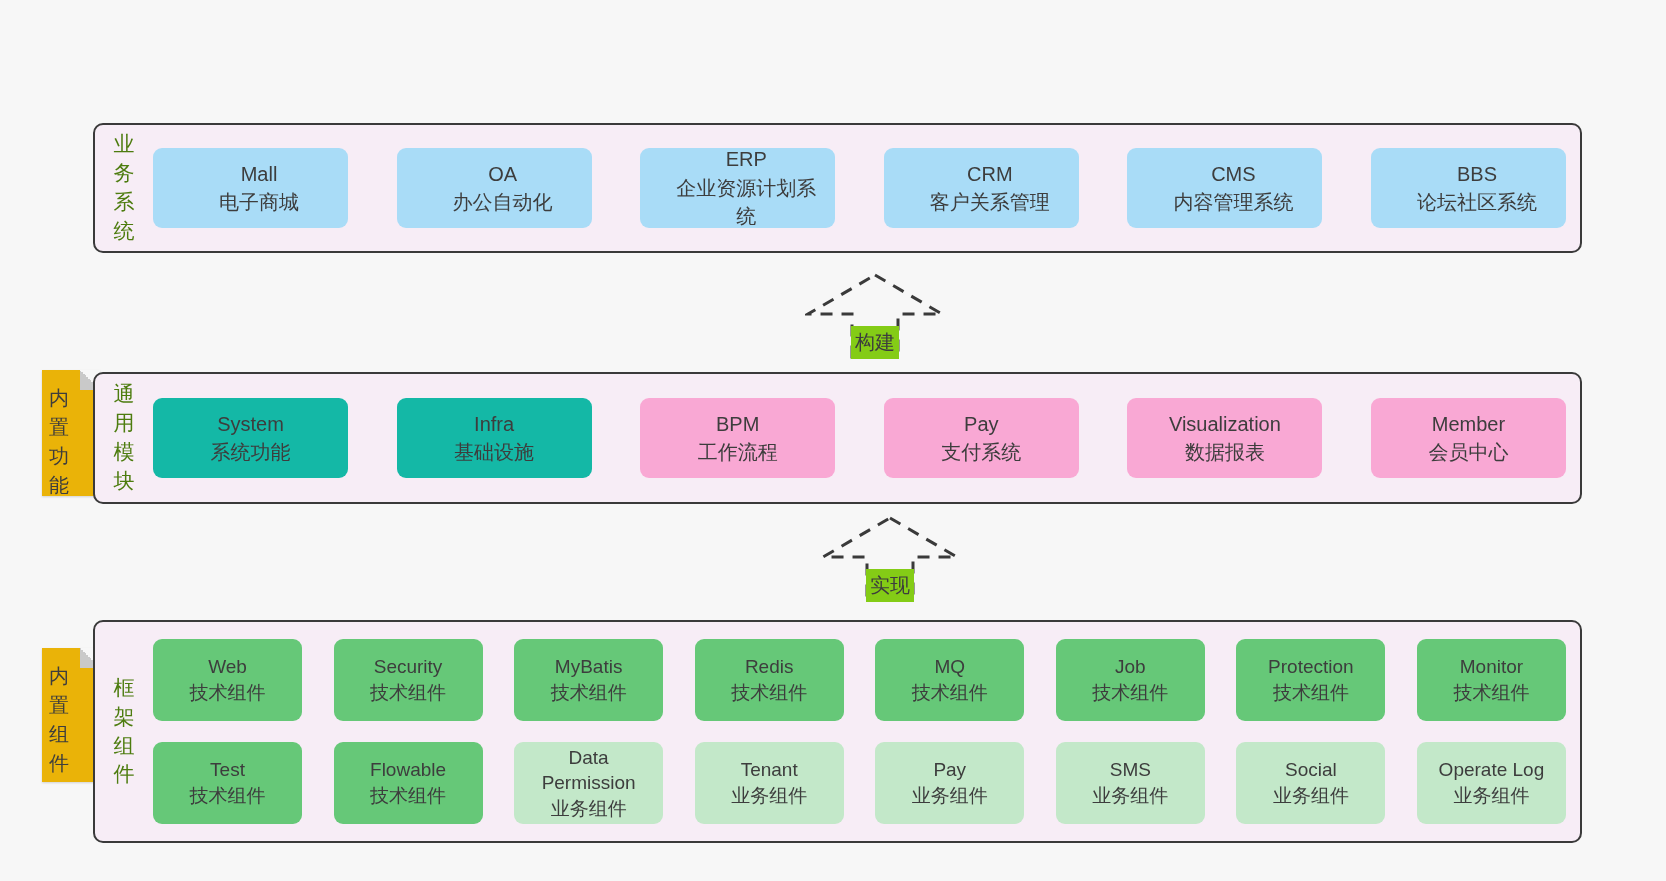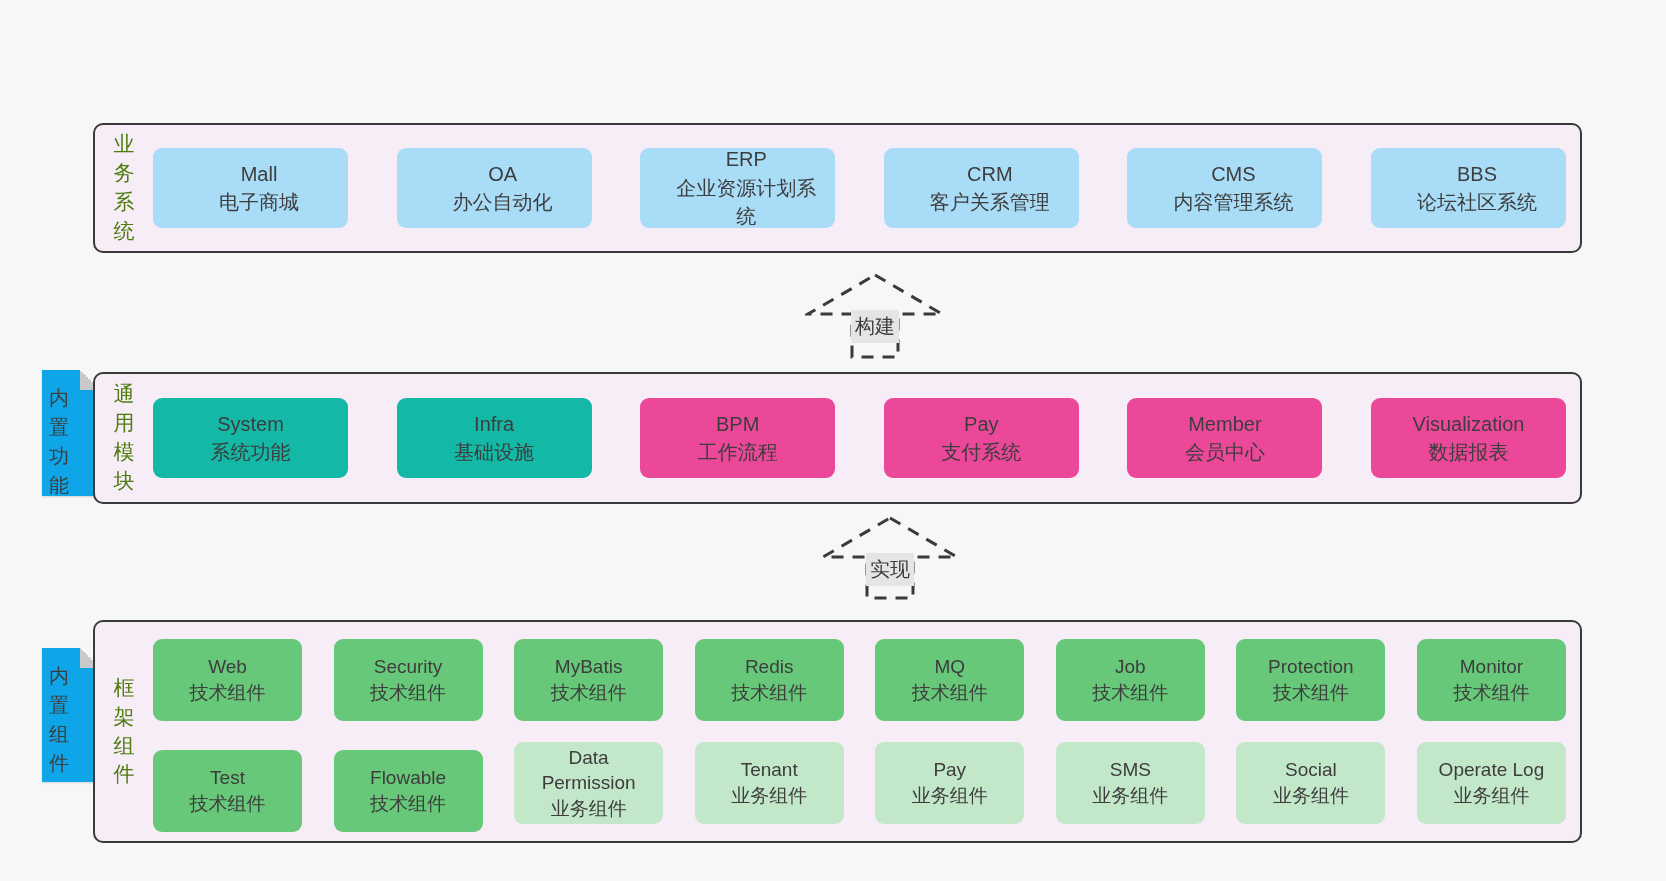--- a/index.html
+++ b/index.html
@@ -35,45 +35,45 @@
   .box{
     border-radius:9px;display:flex;flex-direction:column;justify-content:center;
     align-items:center;text-align:center;box-sizing:border-box;padding:2px 10px;
   }
   .box-lg{width:195px;height:80px;}
   .box-sm{width:149px;height:82px;}
   .box-name,.box-desc{font-size:20px;line-height:1.42;}
   .box-sm .box-name,.box-sm .box-desc{font-size:19px;line-height:1.35;}
   .box-blue{background:#a9dcf7;padding-left:27px;}
   .box-red{background:#14b8a6;}
-  .box-pink{background:#ec4899;}
-  .box-green{background:#66c878;margin-top:8px;}
+  .box-pink{background:#f9a8d4;}
+  .box-green{background:#66c878;}
   .box-green-light{background:#c3e8c9;}
   
   .sticky{
-    position:absolute;left:42px;width:58px;background:#0ea5e9;z-index:1;
+    position:absolute;left:42px;width:58px;background:#eab308;z-index:1;
     box-shadow:0 1px 2px rgba(0,0,0,0.15);
   }
   .sticky-fold{
     position:absolute;top:0;right:0;width:20px;height:20px;
     background:linear-gradient(to bottom left,#f7f7f7 0 50%,#c9c9c9 50% 100%);
   }
   .sticky-text{
     width:22px;margin:14px auto 0 6px;font-size:20px;line-height:1.45;
     word-break:break-all;text-align:center;
   }
   
   .arrow{position:absolute;width:140px;z-index:1;}
   .arrow svg{display:block;width:100%;height:100%;}
   .arrow polygon{
     fill:none;stroke:#3a3a3a;stroke-width:3;stroke-dasharray:12 9;
   }
   .arrow-label{
-    position:absolute;left:50%;top:38px;transform:translateX(-50%);
-    background:#e5e5e5;padding:3px 4px;font-size:20px;white-space:nowrap;
+    position:absolute;left:50%;top:54px;transform:translateX(-50%);
+    background:#84cc16;padding:3px 4px;font-size:20px;white-space:nowrap;
   }
 </style>
 </head>
 <body>
 
 <div class="band" style="top:123px;height:130px;">
   <div class="band-label-col">
     <div class="v-label">业务系统</div>
   </div>
   <div class="band-content">
@@ -131,26 +131,26 @@
     </div>
     <div class="box box-lg box-pink">
       <span class="box-name">BPM</span>
       <span class="box-desc">工作流程</span>
     </div>
     <div class="box box-lg box-pink">
       <span class="box-name">Pay</span>
       <span class="box-desc">支付系统</span>
     </div>
     <div class="box box-lg box-pink">
+      <span class="box-name">Visualization</span>
+      <span class="box-desc">数据报表</span>
+    </div>
+    <div class="box box-lg box-pink">
       <span class="box-name">Member</span>
       <span class="box-desc">会员中心</span>
-    </div>
-    <div class="box box-lg box-pink">
-      <span class="box-name">Visualization</span>
-      <span class="box-desc">数据报表</span>
     </div>
   </div>
 </div>
 
 <div class="arrow" style="left:820px;top:515px;height:86px;">
   <svg viewBox="0 0 140 86">
     <polygon points="70,3 137,42 93,42 93,83 47,83 47,42 3,42"></polygon>
   </svg>
   <div class="arrow-label">实现</div>
 </div>

